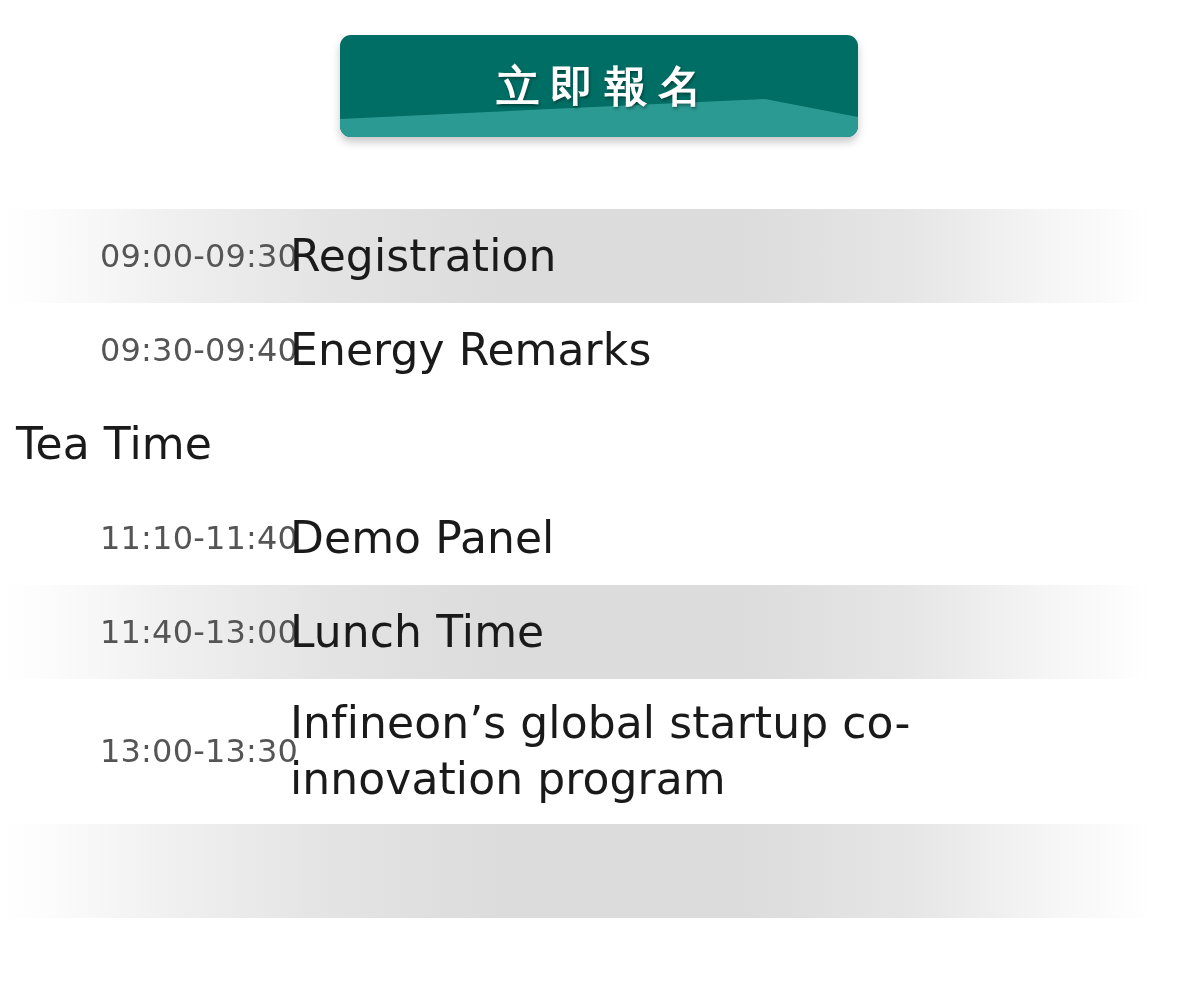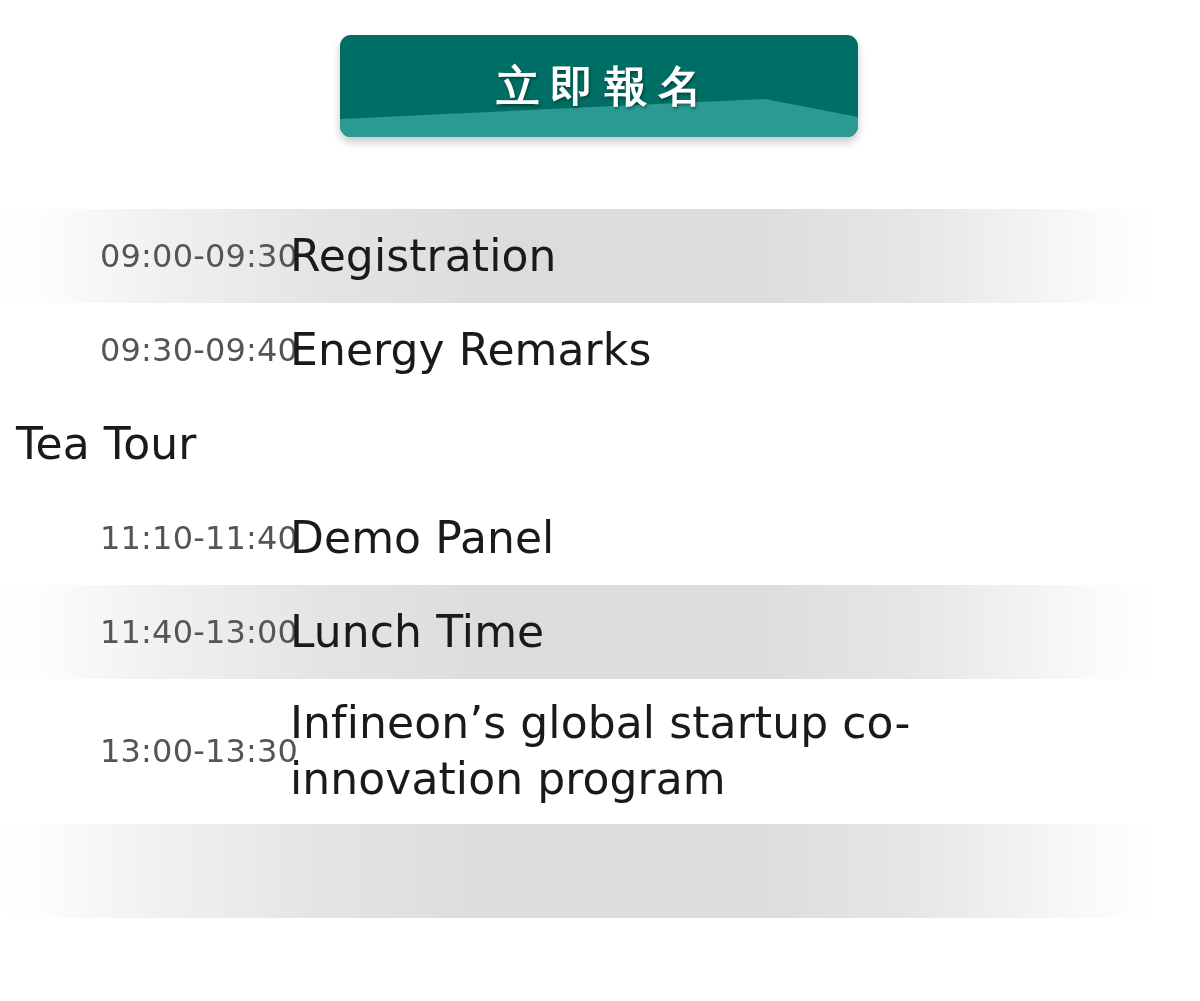--- a/index.html
+++ b/index.html
@@ -155,21 +155,21 @@
       <div class="cell-title">Registration</div>
     </div>
 
     <div class="agenda-row">
       <div class="cell-time">09:30-09:40</div>
       <div class="cell-title">Energy Remarks</div>
     </div>
 
 
     <div class="agenda-row">
-      <div class="cell-title">Tea Tour</div>
+      <div class="cell-title">Tea Time</div>
     </div>
 
 
     <div class="agenda-row">
       <div class="cell-time">11:10-11:40</div>
       <div class="cell-title">Demo Panel</div>
     </div>
 
     <div class="agenda-row shaded">
       <div class="cell-time">11:40-13:00</div>

